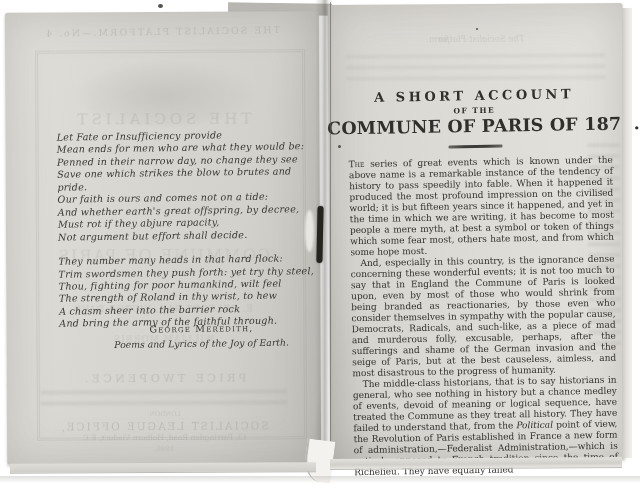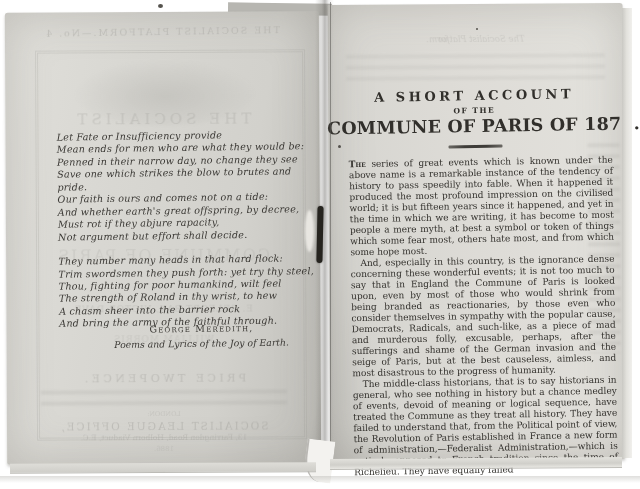--- a/index.html
+++ b/index.html
@@ -33,22 +33,22 @@
   .rp-content{position:absolute;left:0;top:0;width:100%;height:100%;transform:rotate(-0.65deg);color:#312f2b;}
   .t1{position:absolute;top:84px;width:100%;text-align:center;font-weight:bold;font-size:13px;letter-spacing:3.5px;}
   .t2{position:absolute;top:102px;width:100%;text-align:center;font-weight:bold;font-size:7.5px;letter-spacing:1.5px;}
   .t3{position:absolute;top:112px;width:100%;text-align:center;font-weight:bold;font-size:17.5px;letter-spacing:.2px;white-space:nowrap;}
   .rule{position:absolute;top:141px;left:50%;margin-left:-27px;width:54px;height:3px;
     background:linear-gradient(90deg,#6b6964,#3e3c38 30%,#3e3c38 70%,#6b6964);border-radius:1px;}
   .bodytext{position:absolute;top:153px;left:21px;width:264px;font-size:9px;line-height:11px;
     text-align:justify;color:#33312d;}
   .bodytext p{margin:0;}
   .bodytext p.indent{text-indent:10px;}
-  .lead{font-variant:small-caps;font-weight:bold;}
-  .ital{margin-top:44px;}
+  .lead{font-variant:small-caps;}
+  .ital{font-style:italic;margin-top:44px;}
   
   .gutter{position:absolute;left:315px;top:0;width:19px;height:462px;pointer-events:none;
     background:linear-gradient(90deg,rgba(110,108,103,0) 0%,rgba(105,103,98,.22) 35%,rgba(82,80,76,.4) 52%,rgba(120,118,113,.12) 72%,rgba(0,0,0,0) 100%);}
   .gutter-line{position:absolute;left:330px;top:2px;width:1px;height:450px;background:rgba(88,86,82,.55);}
   .staple{position:absolute;left:317px;top:206px;width:6px;height:57px;background:#26241f;border-radius:3px;transform:rotate(1.2deg);box-shadow:0 0 2px rgba(0,0,0,.5);}
   .staple-glint{position:absolute;left:305px;top:210px;width:9px;height:42px;background:#edebe6;border-radius:50%;filter:blur(1px);opacity:.9;}
   .edge-left{position:absolute;left:10px;top:463px;width:306px;height:9px;transform:rotate(-0.3deg);
     background:linear-gradient(180deg,#deddd8,#cfcec9);border-bottom:1px solid #bcbbb6;}
   .edge-right{position:absolute;left:330px;top:458px;width:292px;height:10px;transform:rotate(-0.4deg);
     background:linear-gradient(180deg,#e2e1dc,#d0cfca 60%,#e8e7e2);border-bottom:1px solid #bfbeb9;}

